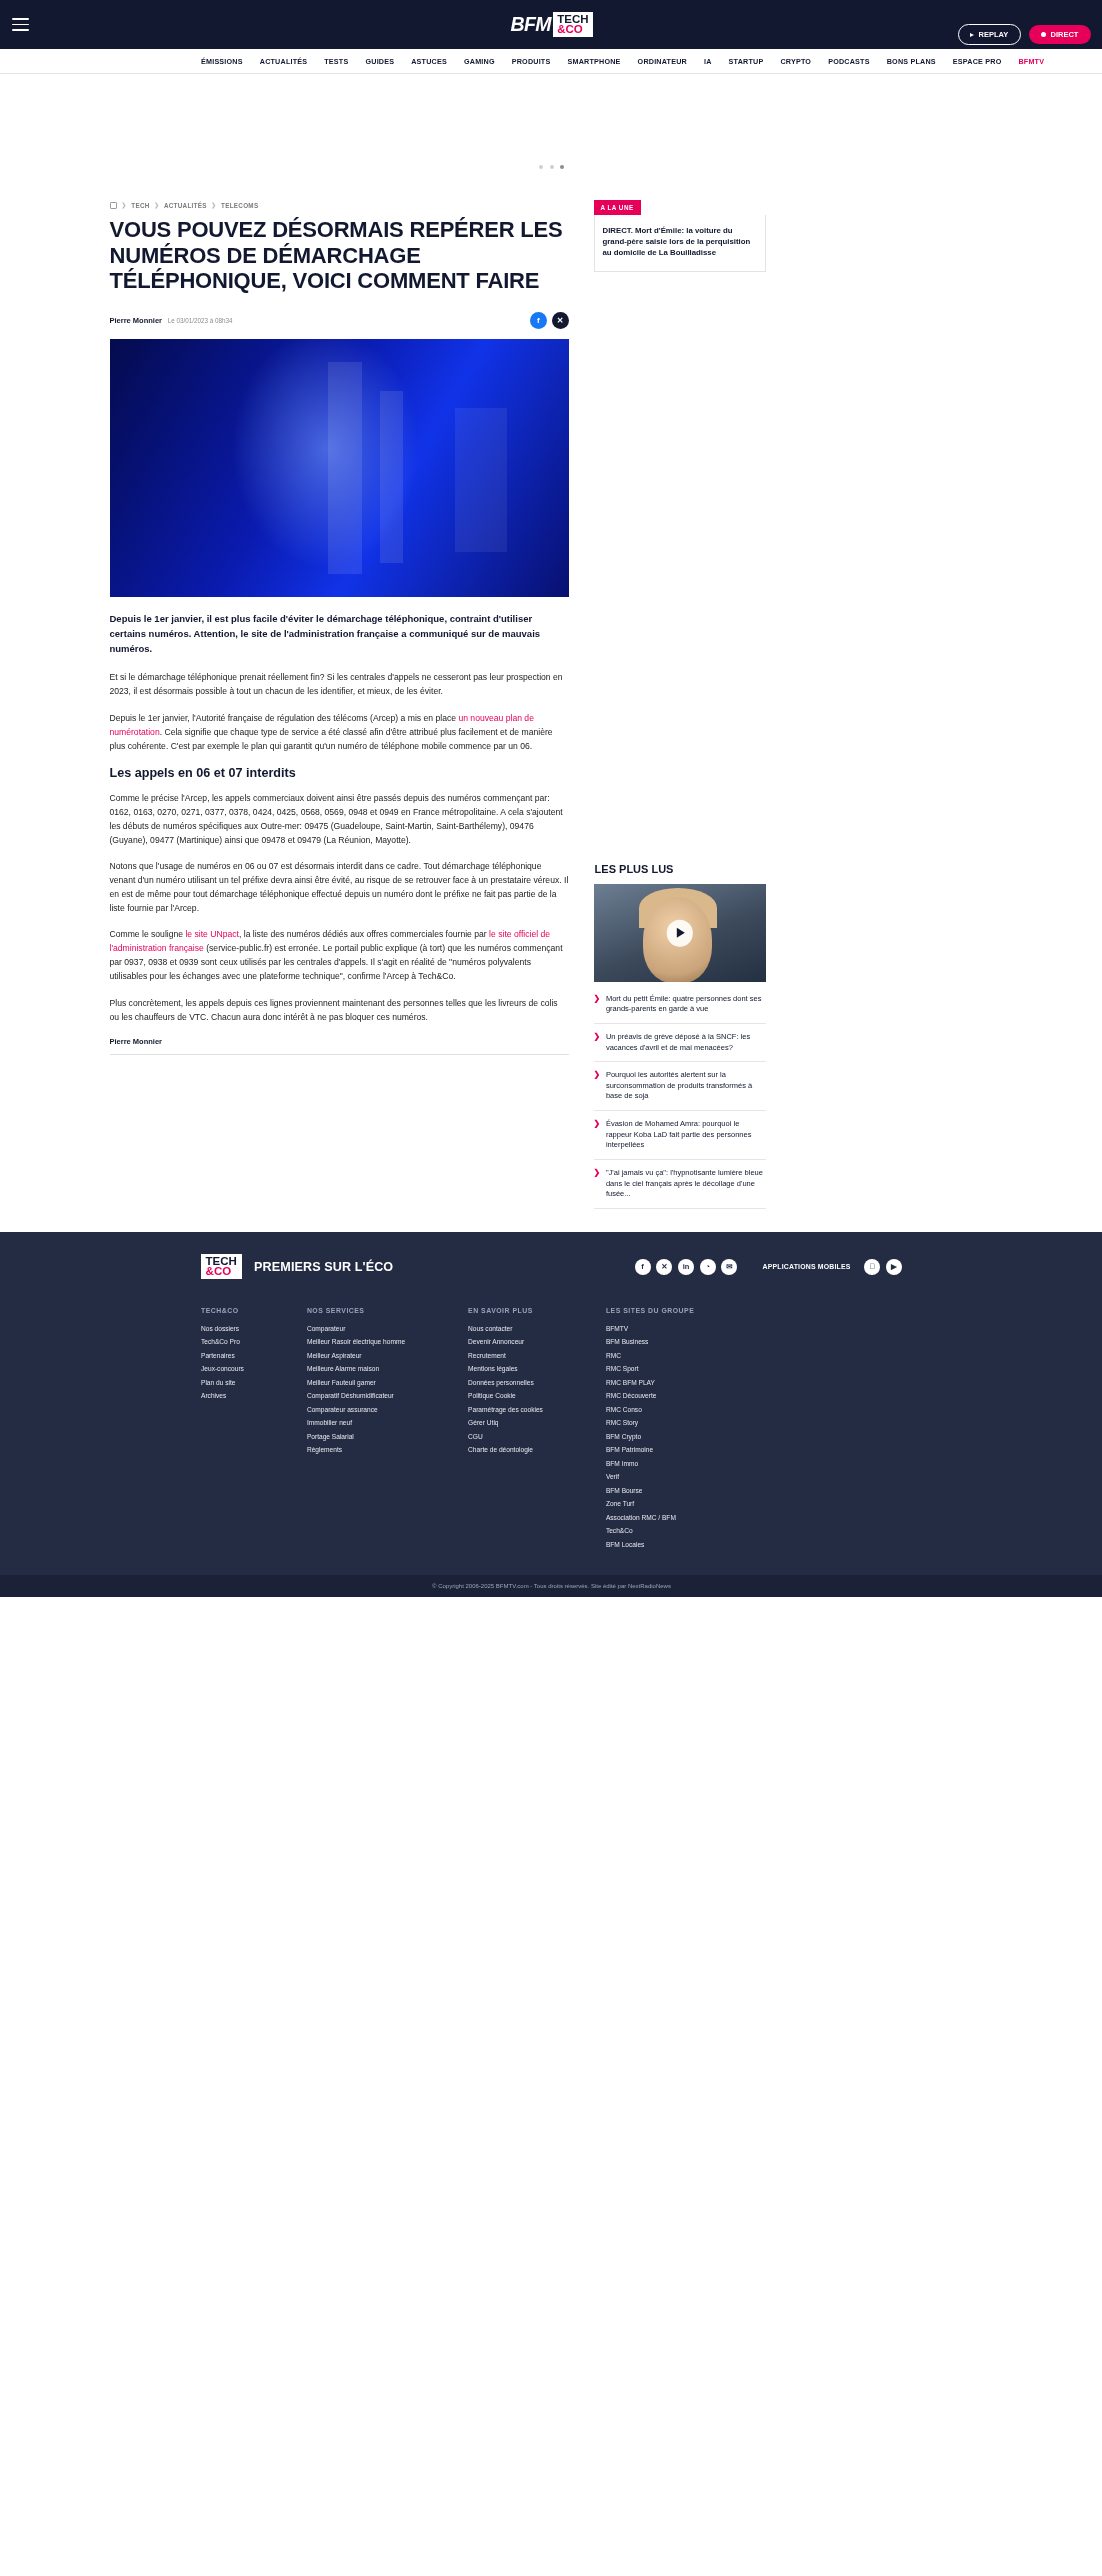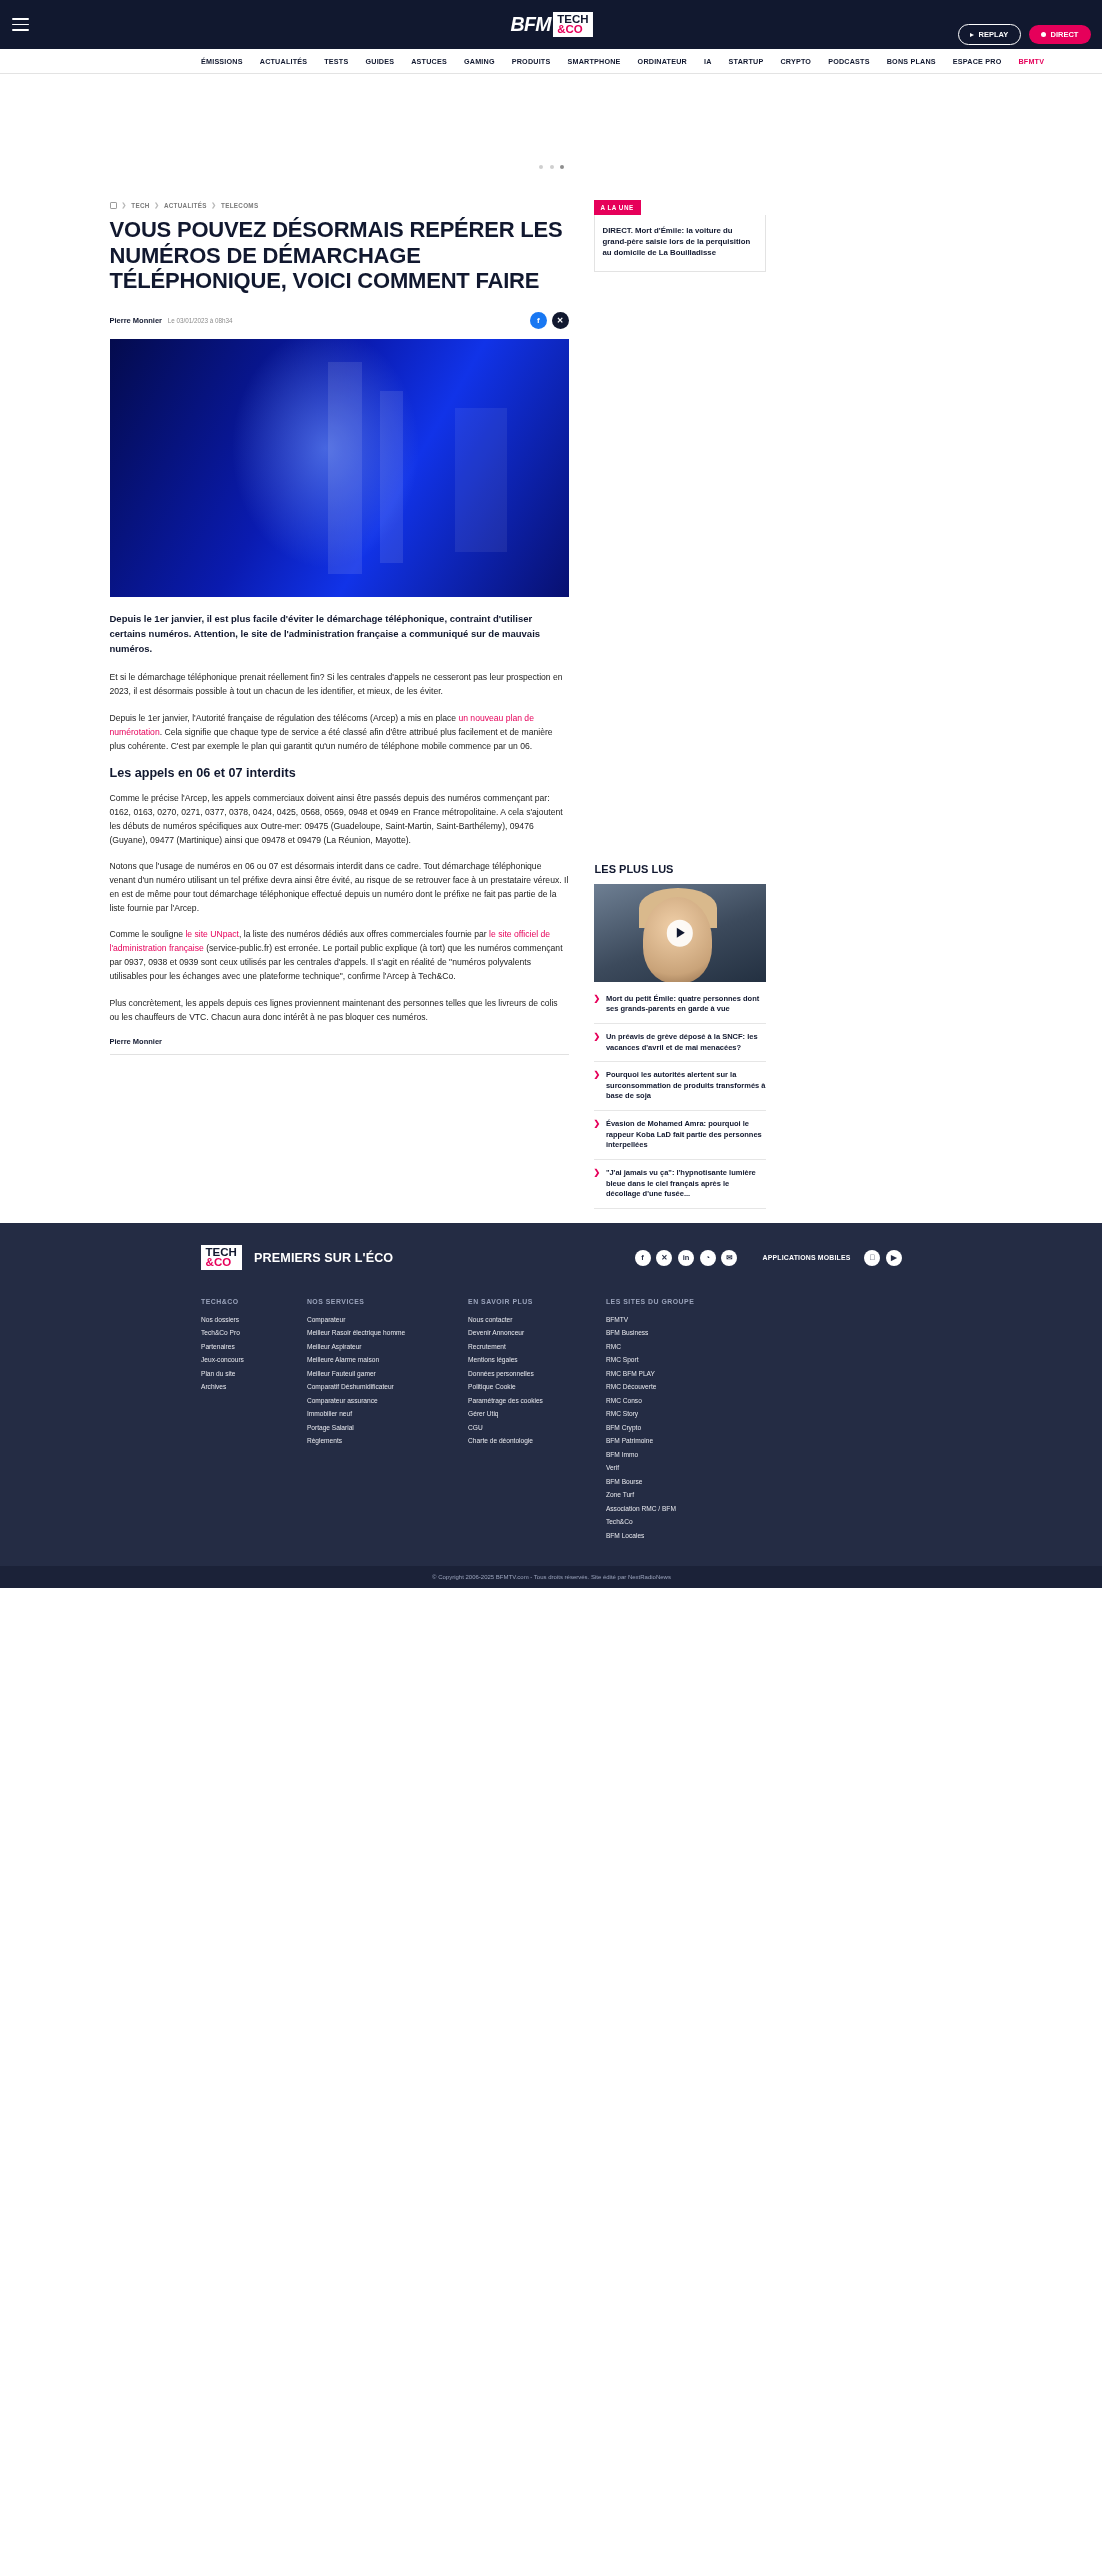--- a/index.html
+++ b/index.html
@@ -51,21 +51,21 @@
   .nav a { color: #11182f; white-space: nowrap; }
   .nav a.pink { color: #e6005a; }
 
   
   .ad-zone { height: 123px; background: #fff; display: flex; align-items: flex-end; justify-content: center; padding-bottom: 27.6px; }
   .dots { display: flex; gap: 6.9px; }
   .dots i { width: 4px; height: 4px; border-radius: 50%; background: #cfcfcf; display: block; }
   .dots i.on { background: #8e8e8e; }
 
   
-  .page { width: 875px; display: flex; justify-content: center; gap: 25px; padding: 0 0 14px 0; }
+  .page { width: 875px; display: flex; justify-content: center; gap: 25px; padding: 0 0 23px 0; }
   .col-main { width: 459px; }
   .col-side { width: 172px; padding-top: 3.4px; }
 
   
   .breadcrumb { display: flex; align-items: center; gap: 4.6px; font-size: 6.3px; color: #7a7a7a; font-weight: bold; letter-spacing: 0.3px; padding: 4.6px 0 8px 0; }
   .breadcrumb .sep { color: #b9b9b9; font-size: 5.7px; }
   .home-ico { width: 7.5px; height: 7.5px; border: 0.9px solid #9a9a9a; border-radius: 1.1px; display:inline-block; position: relative; }
 
   h1.title {
     font-size: 22px; line-height: 1.16; font-weight: bold; letter-spacing: -0.2px;
@@ -122,21 +122,21 @@
   .plus-lus-img .hair { position: absolute; left: 45px; top: 3.4px; width: 78px; height: 40px; border-radius: 50% 50% 0 0; background: #d9b98c; }
   .play {
     position: absolute; left: 50%; top: 50%; transform: translate(-50%,-50%);
     width: 26.4px; height: 26.4px; border-radius: 50%; background: rgba(255,255,255,.9);
     display: flex; align-items: center; justify-content: center;
   }
   .play .t { width:0;height:0;border-left:8.6px solid #11182f;border-top:5.2px solid transparent;border-bottom:5.2px solid transparent;margin-left:2.3px;}
   .most-list { margin-top: 3.4px; }
   .most-item { display: flex; gap: 5.7px; padding: 8px 0; border-bottom: 0.6px solid #e6e6e6; }
   .most-item .chev { color: #e6005a; font-size: 8px; line-height: 1.2; font-weight: bold; }
-  .most-item .mtxt { font-size: 7.5px; font-weight: bold; line-height: 1.42; color: #11182f; }
+  .most-item .mtxt { font-size: 7.5px; font-weight: normal; line-height: 1.42; color: #11182f; }
 
   
   footer { background: #242c44; color: #fff; padding: 0; }
   .foot-top { display: flex; align-items: center; padding: 22px 201px 17px 201px; }
   .foot-logo { background:#fff; color:#11182f; font-weight:bold; font-size:11.5px; line-height:9.8px; padding:2.9px 4.6px; text-align:left; }
   .foot-logo .co { color:#e6005a; }
   .foot-slogan { font-size: 12.6px; font-weight: bold; margin-left: 12.6px; letter-spacing: 0.1px; }
   .foot-socials { margin-left: auto; display: flex; align-items: center; gap: 5.7px; }
   .foot-socials i, .app-ico {
     width: 16px; height: 16px; border-radius: 50%; background: #fff; color: #242c44;

